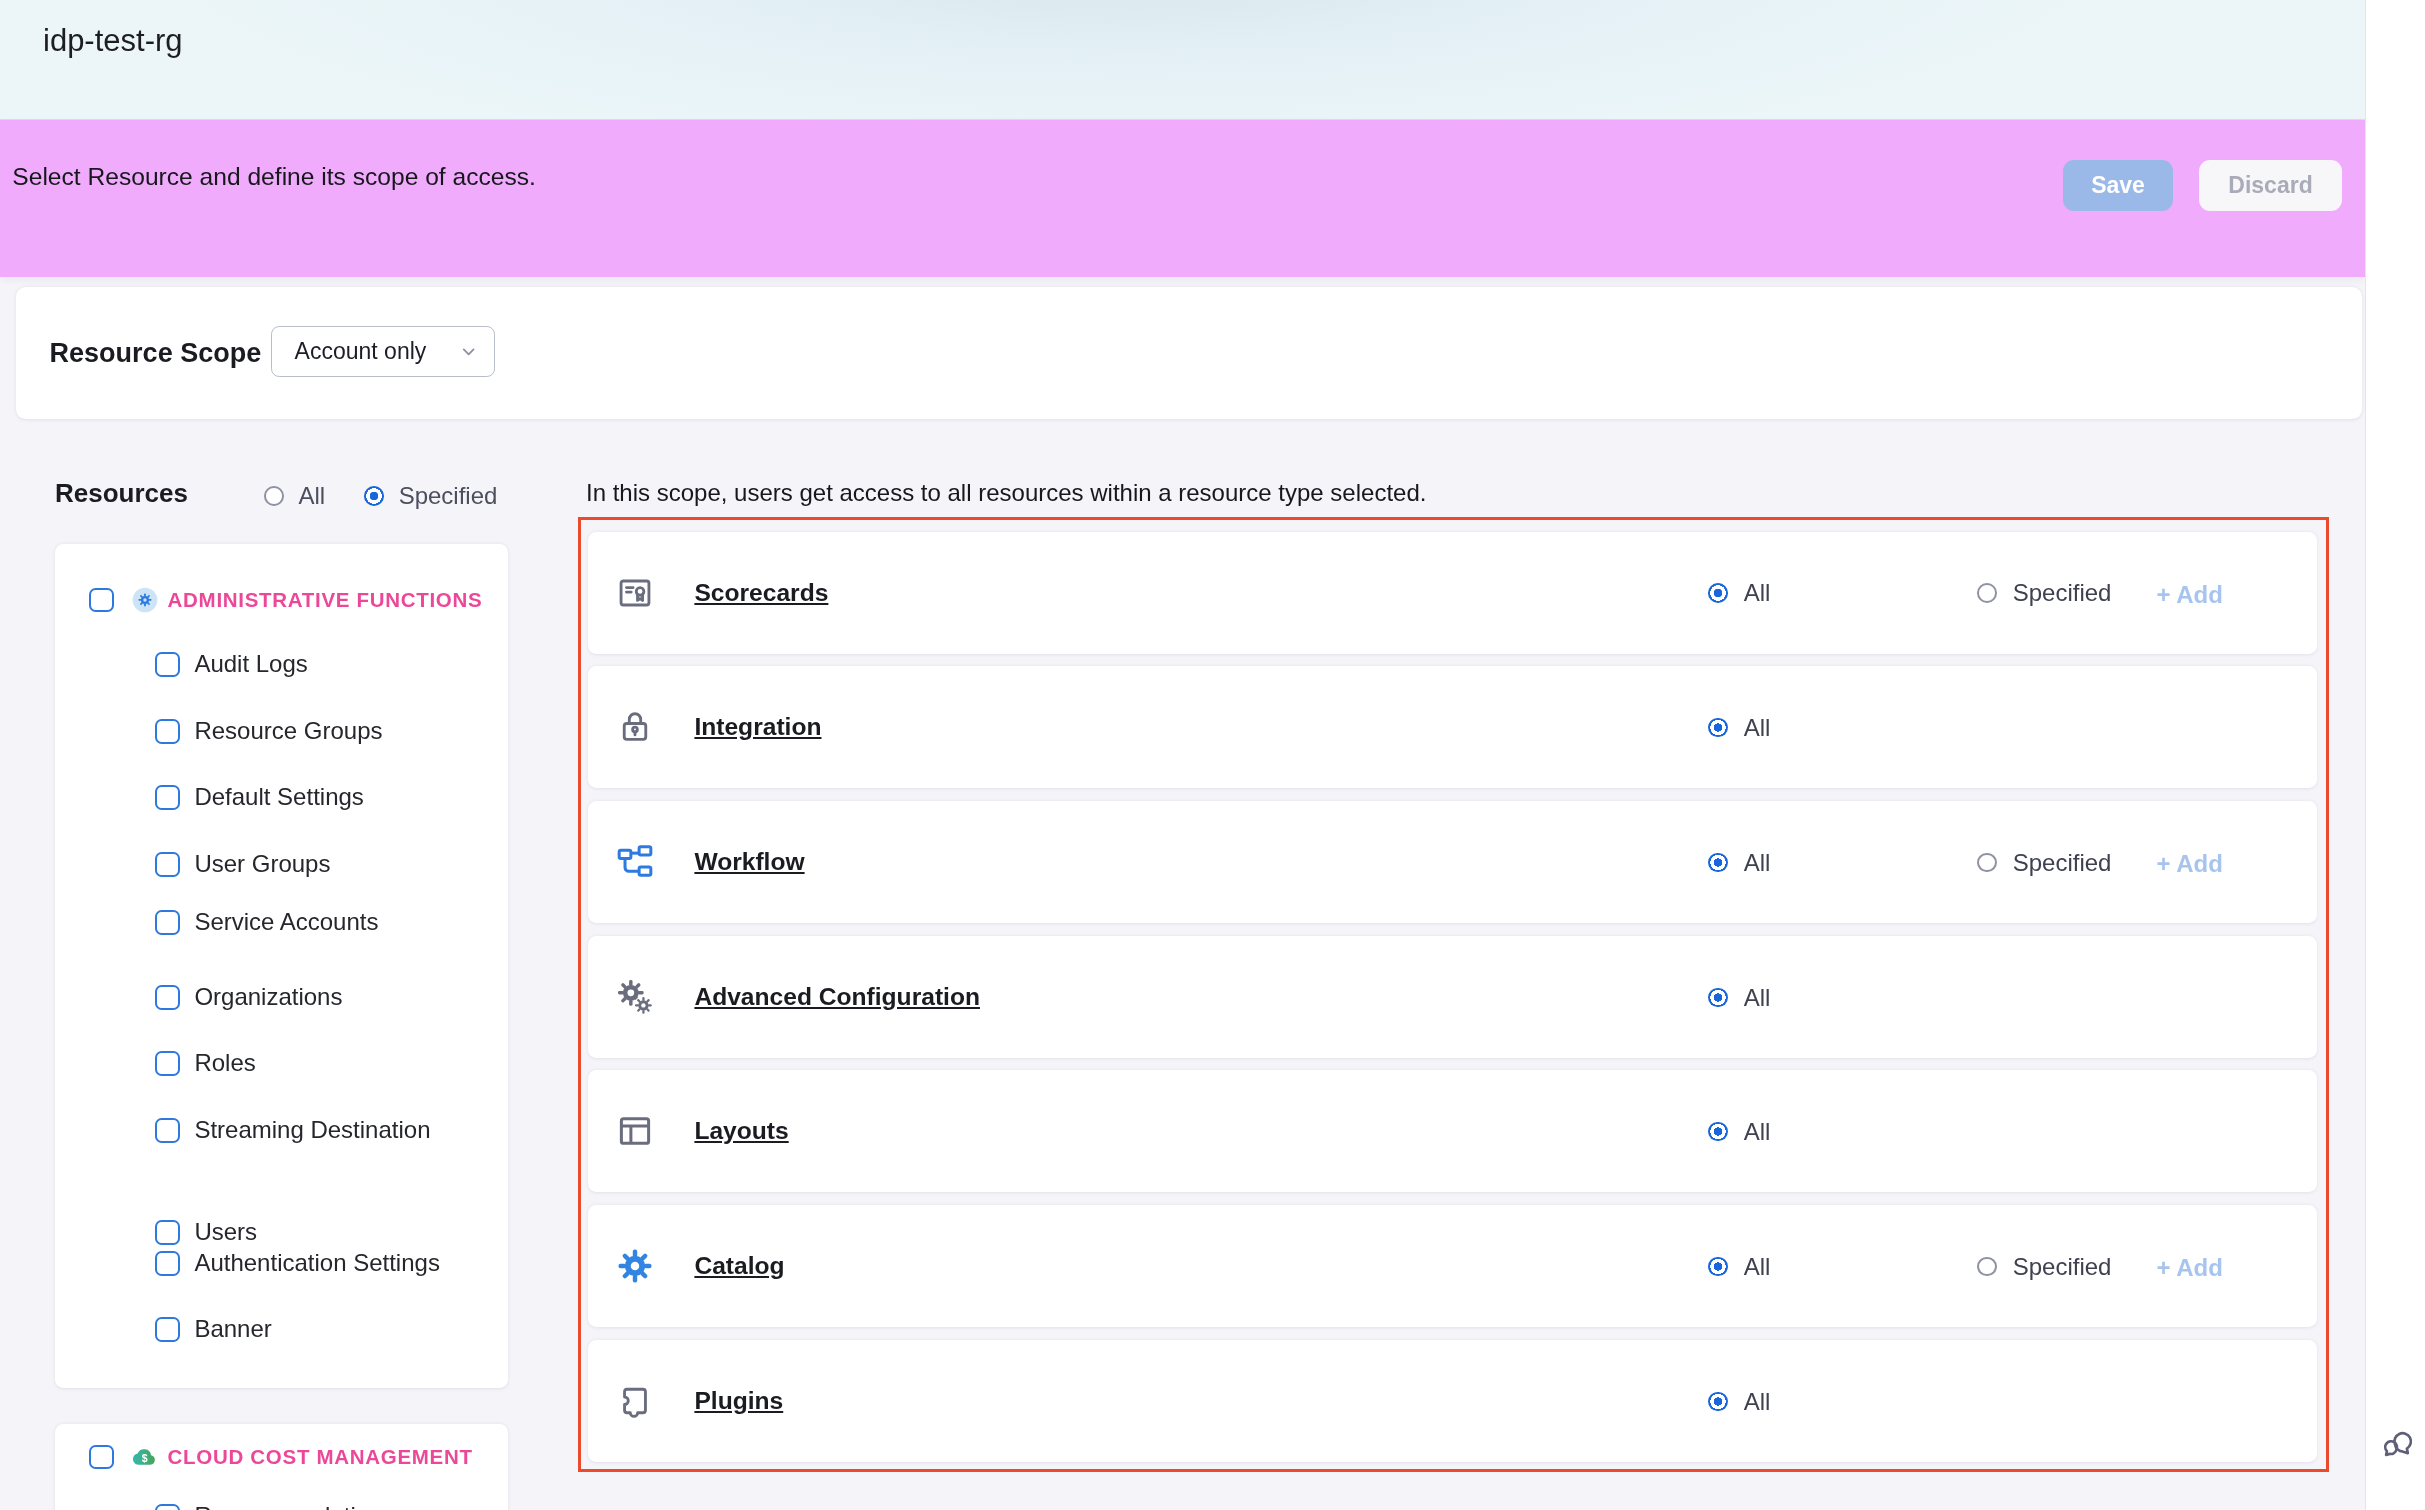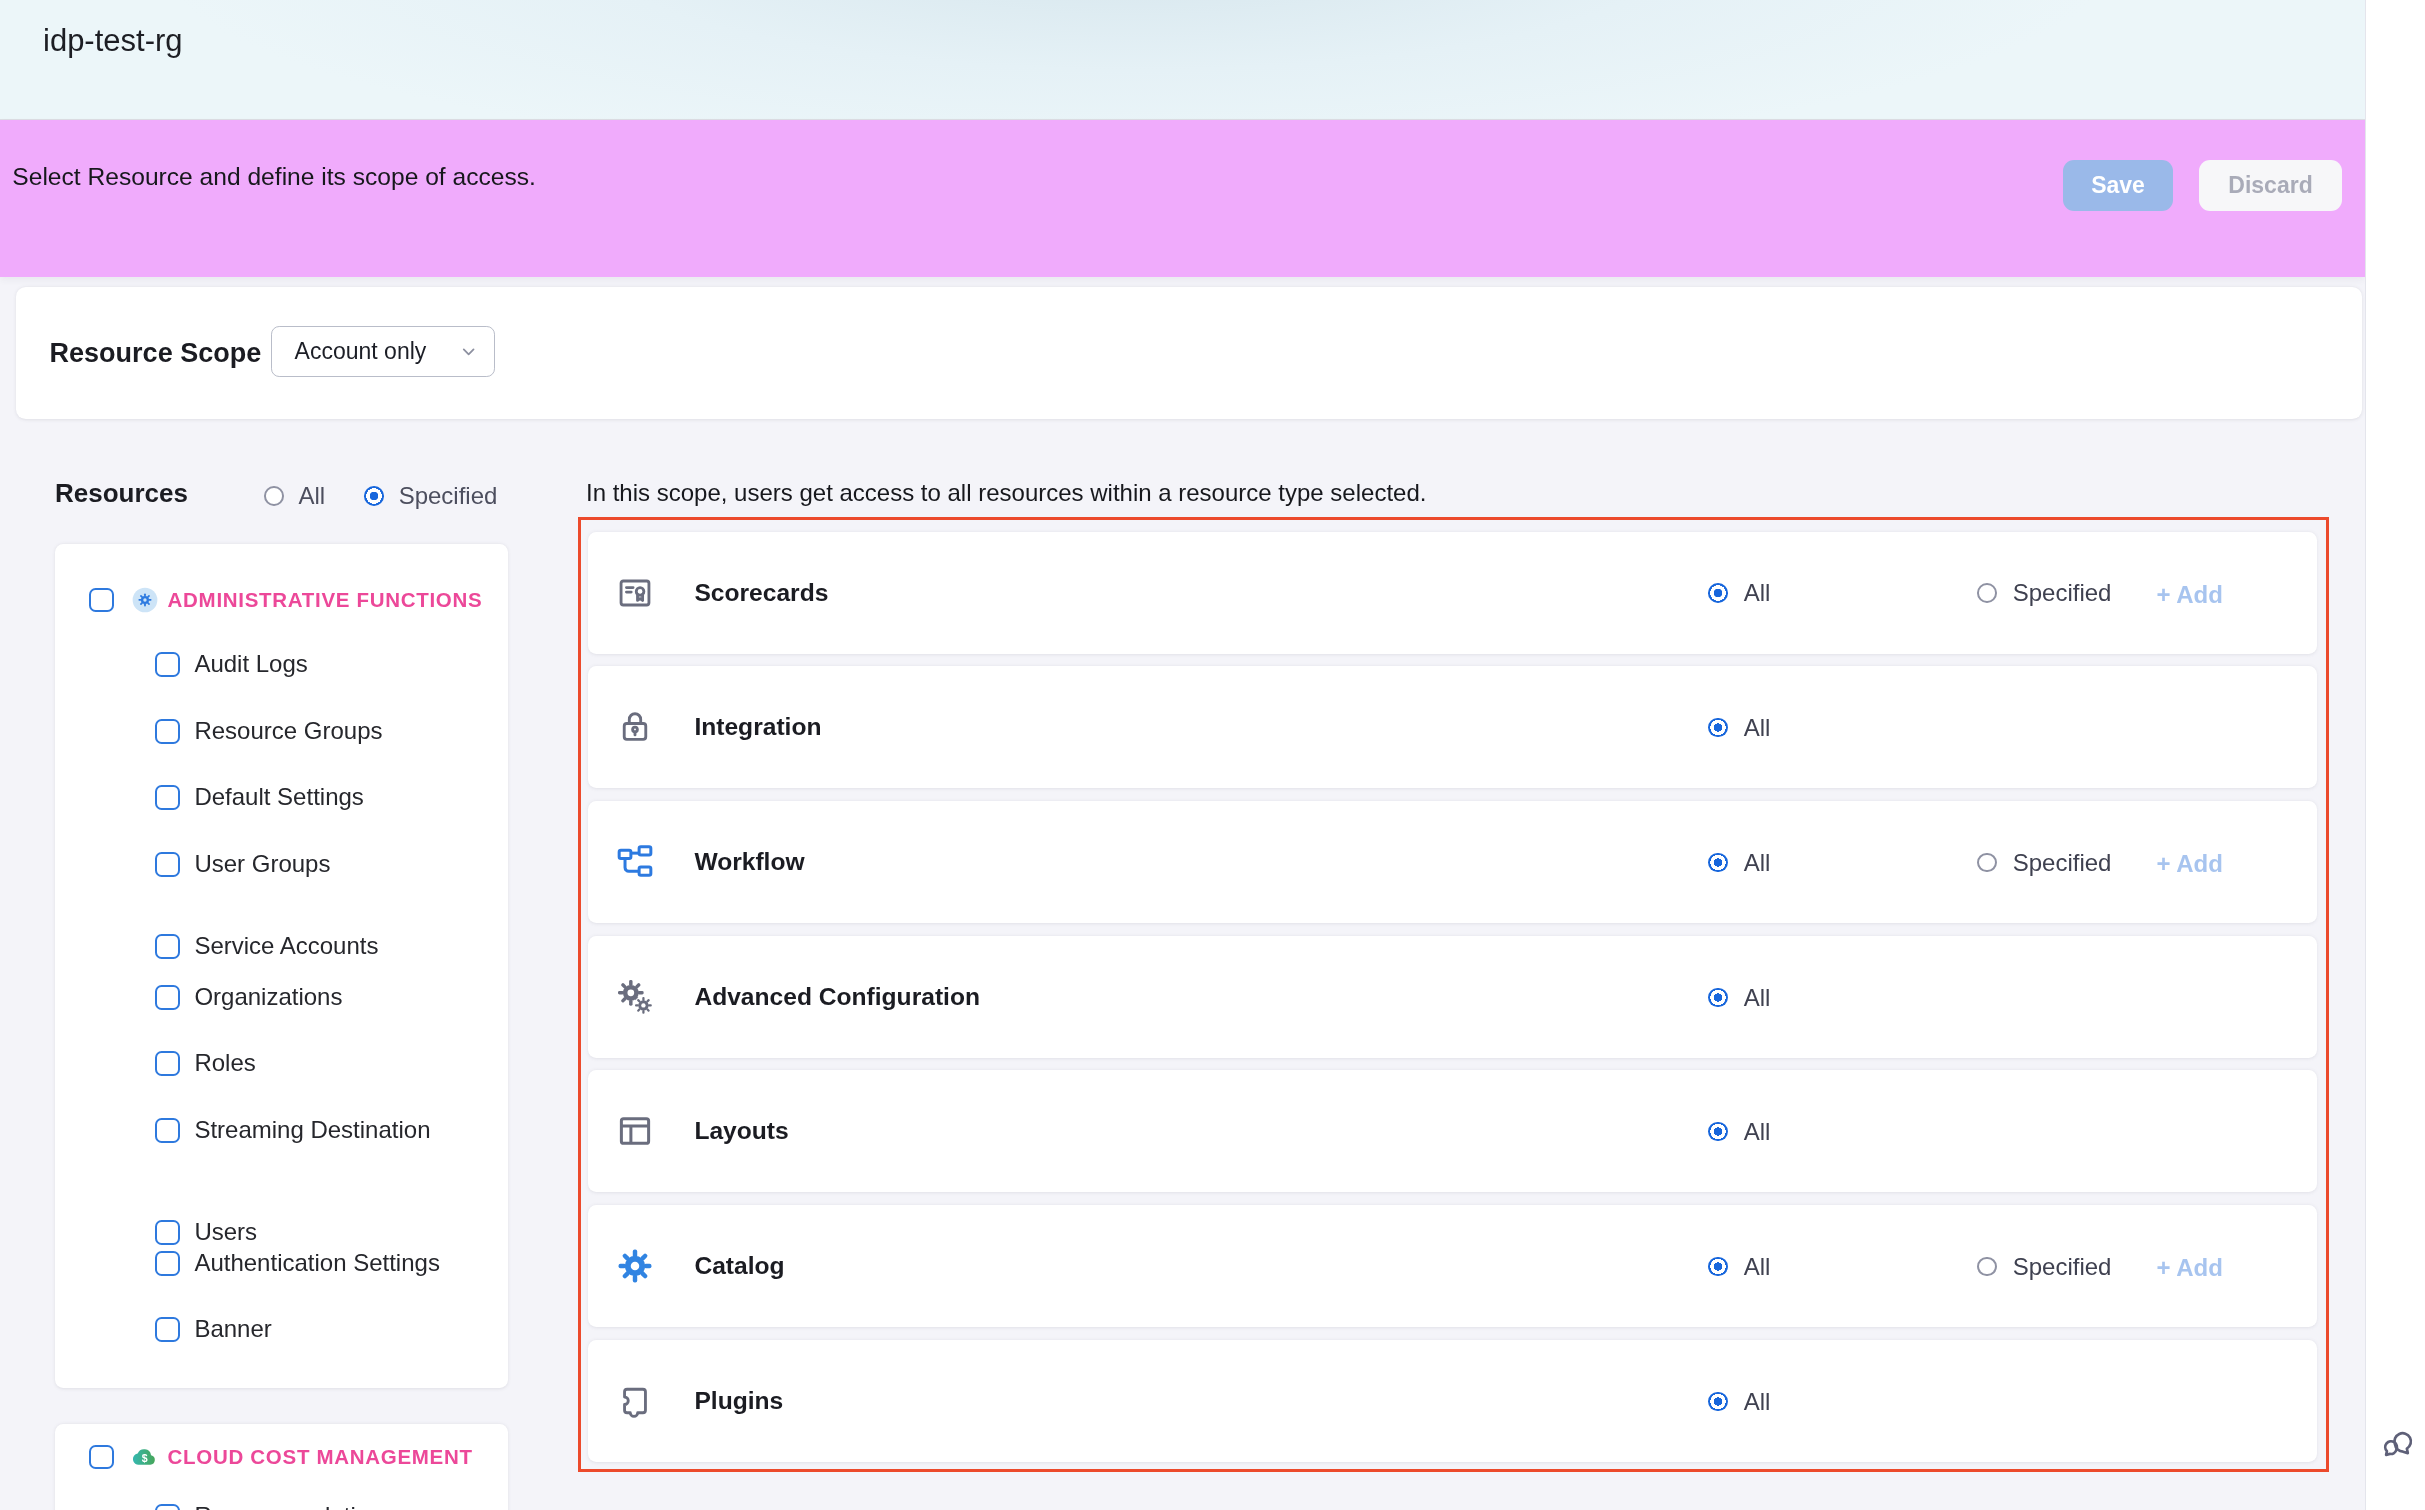--- a/index.html
+++ b/index.html
@@ -53,21 +53,21 @@
                  letter-spacing:0.7px;white-space:nowrap;}
   .side-item{position:absolute;left:100px;display:flex;align-items:center;height:24.6px;}
   .item-label{margin-left:14.8px;font-size:24px;color:#26272c;white-space:nowrap;}
   
   .info-text{position:absolute;left:586px;top:479px;font-size:24px;color:#17181d;}
   .red-box{position:absolute;left:578px;top:517px;width:1751px;height:955px;
            border:3.3px solid #ec4a2c;box-sizing:border-box;}
   .row{position:absolute;left:7.4px;width:1729px;height:122px;background:#fff;border-radius:8.2px;
        box-shadow:0 0.8px 3.3px rgba(96,97,112,.12);}
   .row-icon{position:absolute;left:28px;top:42px;width:38px;height:38px;color:#6a6d7e;}
-  .row-label{position:absolute;left:106px;top:47px;font-size:24.6px;font-weight:600;color:#1b1c22;white-space:nowrap;}
+  .row-label{position:absolute;left:106px;top:47px;font-size:24.6px;font-weight:600;color:#1b1c22;white-space:nowrap;text-decoration:underline;}
   .g{position:absolute;top:51px;height:21.3px;display:flex;align-items:center;font-size:24px;color:#3f4150;}
   .g-all{left:1120px;}
   .g-spec{left:1389px;}
   .g .rlab{margin-left:15.6px;white-space:nowrap;}
   .add-link{position:absolute;left:1568px;top:49px;font-size:24px;font-weight:700;
             color:#a7c4ef;cursor:pointer;white-space:nowrap;}
   
   .right-strip{position:absolute;left:2365px;top:0;width:61px;height:1510px;background:#fff;
                border-left:0.8px solid #e4e5ec;box-sizing:border-box;}
   .chat{position:absolute;left:13px;top:1424px;width:38px;height:38px;color:#5e6078;cursor:pointer;}
@@ -205,21 +205,21 @@
     <span class="item-label">Resource Groups</span>
   </div>
         <div class="side-item" style="top: 241px;">
     <span class="cb"></span>
     <span class="item-label">Default Settings</span>
   </div>
         <div class="side-item" style="top: 308px;">
     <span class="cb"></span>
     <span class="item-label">User Groups</span>
   </div>
-        <div class="side-item" style="top: 390px;">
+        <div class="side-item" style="top: 366px;">
     <span class="cb"></span>
     <span class="item-label">Service Accounts</span>
   </div>
         <div class="side-item" style="top: 441px;">
     <span class="cb"></span>
     <span class="item-label">Organizations</span>
   </div>
         <div class="side-item" style="top: 507px;">
     <span class="cb"></span>
     <span class="item-label">Roles</span>

